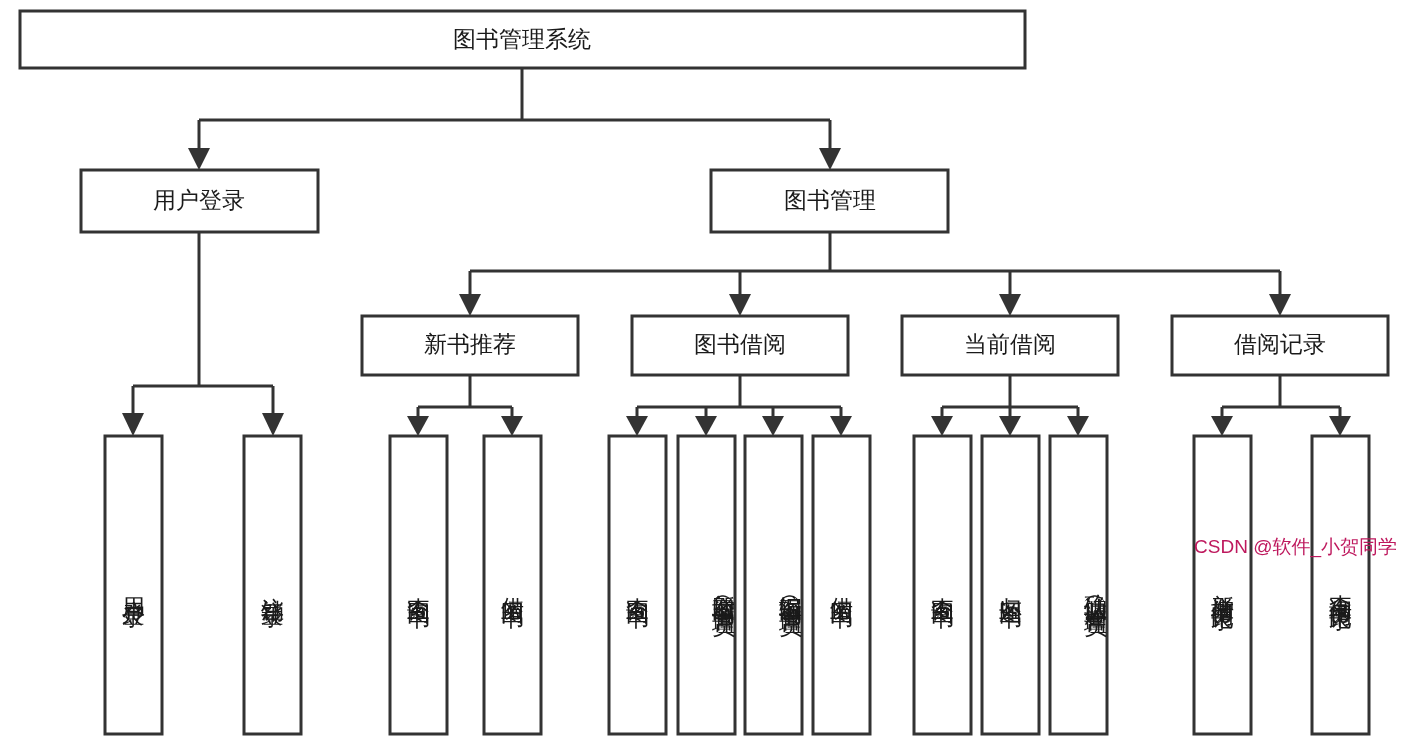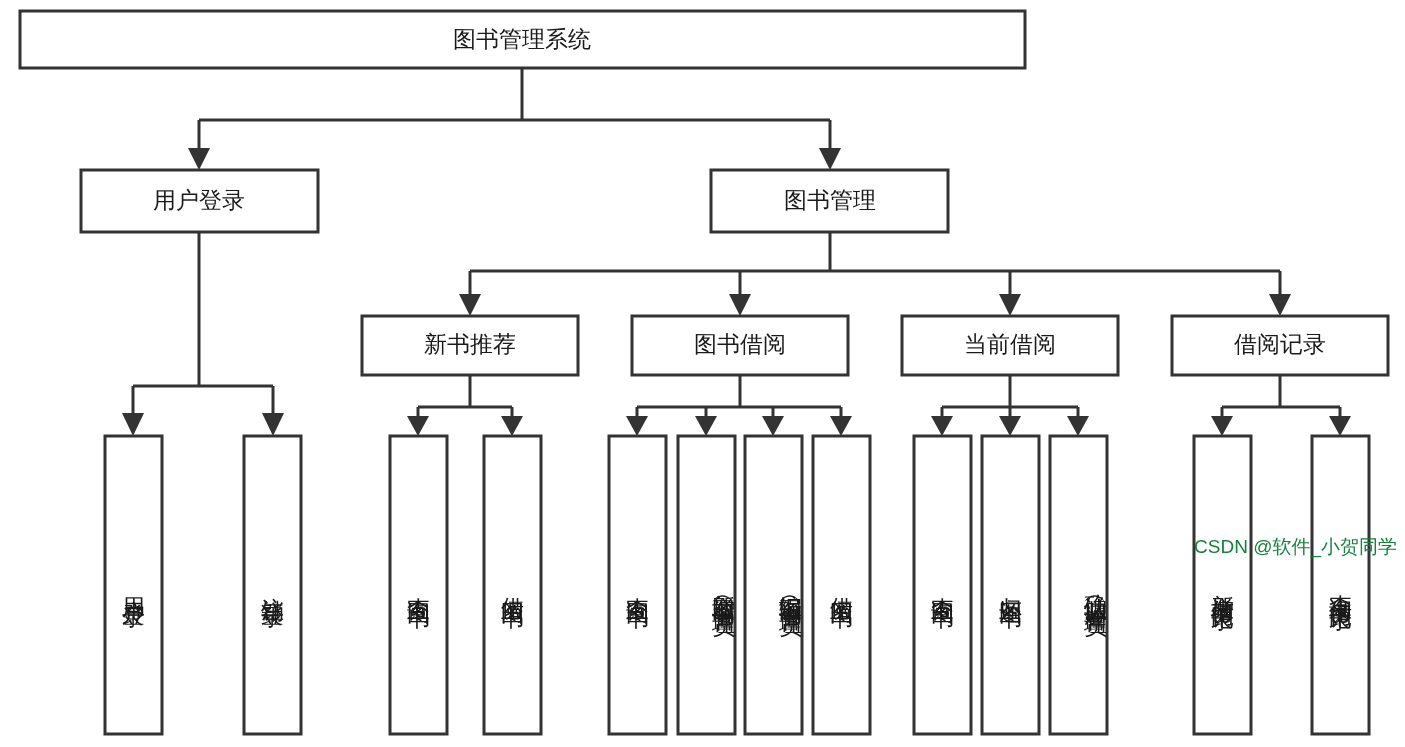--- a/index.html
+++ b/index.html
@@ -66,21 +66,21 @@
   }
   .leaf-label.center-v {
     align-items: center;
   }
   .watermark {
     position: absolute;
     right: 8px;
     bottom: 4px;
     font-family: "Liberation Sans", "DejaVu Sans", sans-serif;
     font-size: 19px;
-    color: #15803d;
+    color: #be185d;
     white-space: nowrap;
   }
 </style>
 </head>
 <body>
 
 <div id="diagram-root">
 
   <svg id="tree-svg" viewBox="0 0 1405 747">
     <defs>

